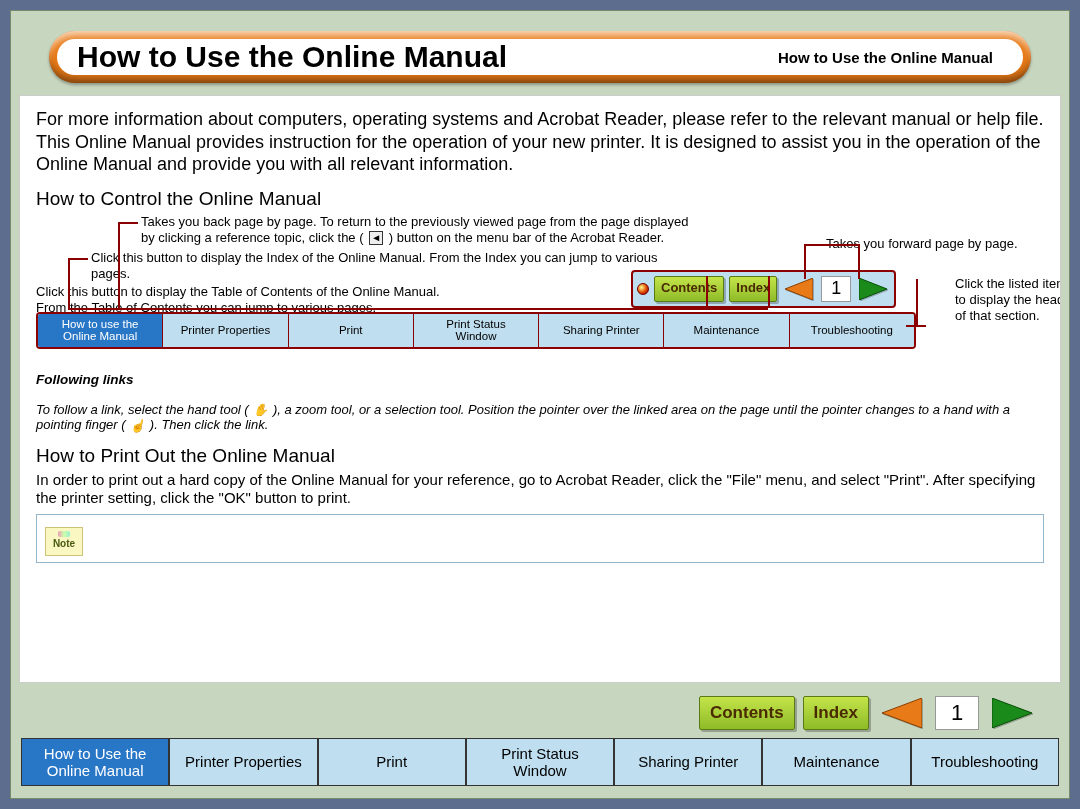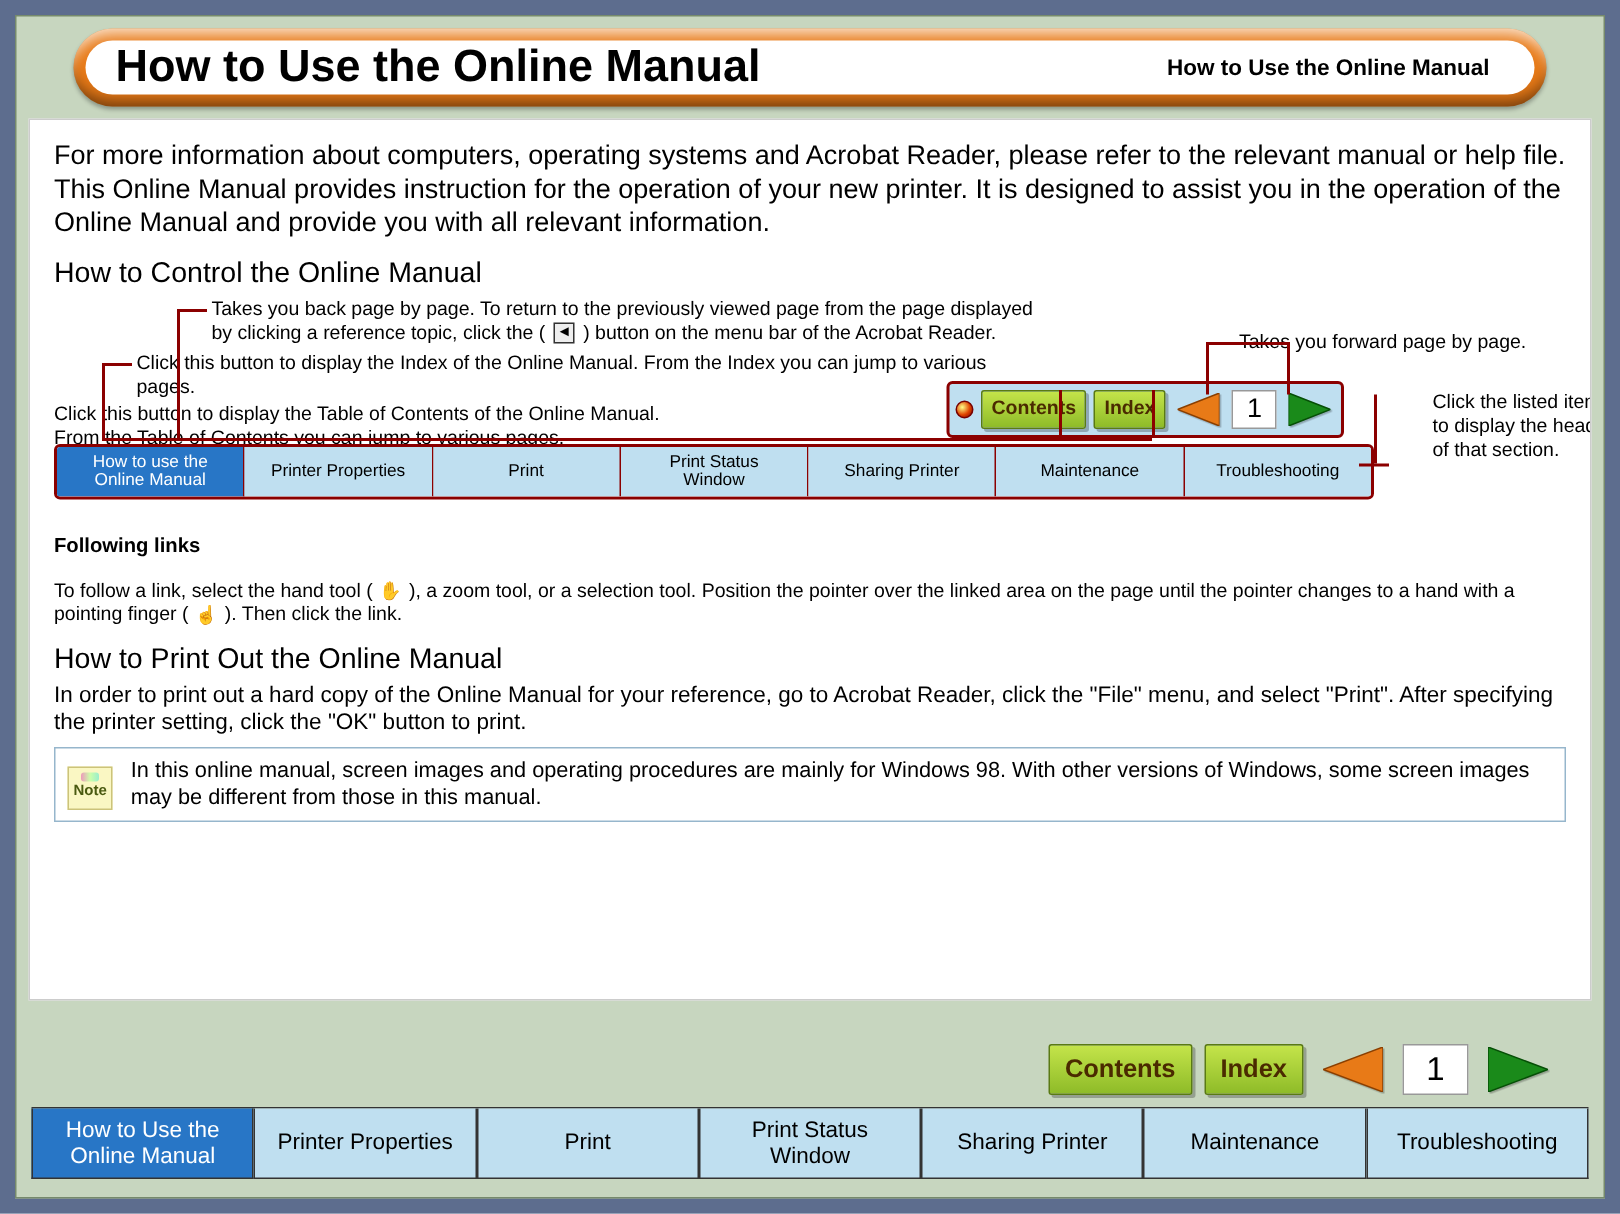--- a/index.html
+++ b/index.html
@@ -28,21 +28,21 @@
     background: #e87a17;
     border-radius: 28px;
     box-shadow: inset 0 10px 10px -6px rgba(255,255,255,0.8),
                 inset 0 -10px 10px -6px rgba(0,0,0,0.5),
                 0 2px 3px rgba(0,0,0,0.3);
     padding: 8px;
     display: flex;
     align-items: center;
     position: relative;
     height: 52px;
-    margin: 0 30px;
+    margin: 12px 30px;
   }
   .title-white {
     background: #fff;
     border-radius: 22px;
     height: 100%;
     flex: 1;
     display: flex;
     align-items: center;
     justify-content: space-between;
     padding: 0 30px 0 20px;
@@ -163,20 +163,21 @@
     justify-content:center;
     align-items:center;
     line-height:1.1;
   }
   .mini-tab:last-child { border-right:none;}
   .mini-tab.active { background:#2876c6; color:#fff; }
   .callout-spacer { height: 152px; }
   .following-links {
     font-size: 13px;
     margin-top: 6px;
+    font-style: italic;
   }
   .following-links strong { font-size: 13.5px; }
   .note-box {
     display:flex;
     border: 1px solid #96b6cc;
     padding: 6px 8px;
     margin-top: 6px;
     align-items:flex-start;
     gap:12px;
     font-size: 14.5px;
@@ -369,21 +370,21 @@
       </div>
 
       <div class="h2">How to Print Out the Online Manual</div>
       <div class="para" style="font-size:15px;">In order to print out a hard copy of the Online Manual for your reference, go to Acrobat Reader, click the "File" menu, and select "Print". After specifying the printer setting, click the "OK" button to print.</div>
 
       <div class="note-box">
         <div class="note-icon">
           <span>Note</span>
         </div>
         <div>
-          <span>In this online manual, screen images and operating procedures are mainly for Windows 98. With other versions of Windows, some screen images may be different from those in this manual.</span><br>
+          <br>
         </div>
       </div>
 
     </div>
 
     <div class="bottom-bar">
       <div class="bottom-buttons">
         <span class="green-btn">Contents</span>
         <span class="green-btn">Index</span>
         <span class="arrow-btn">

